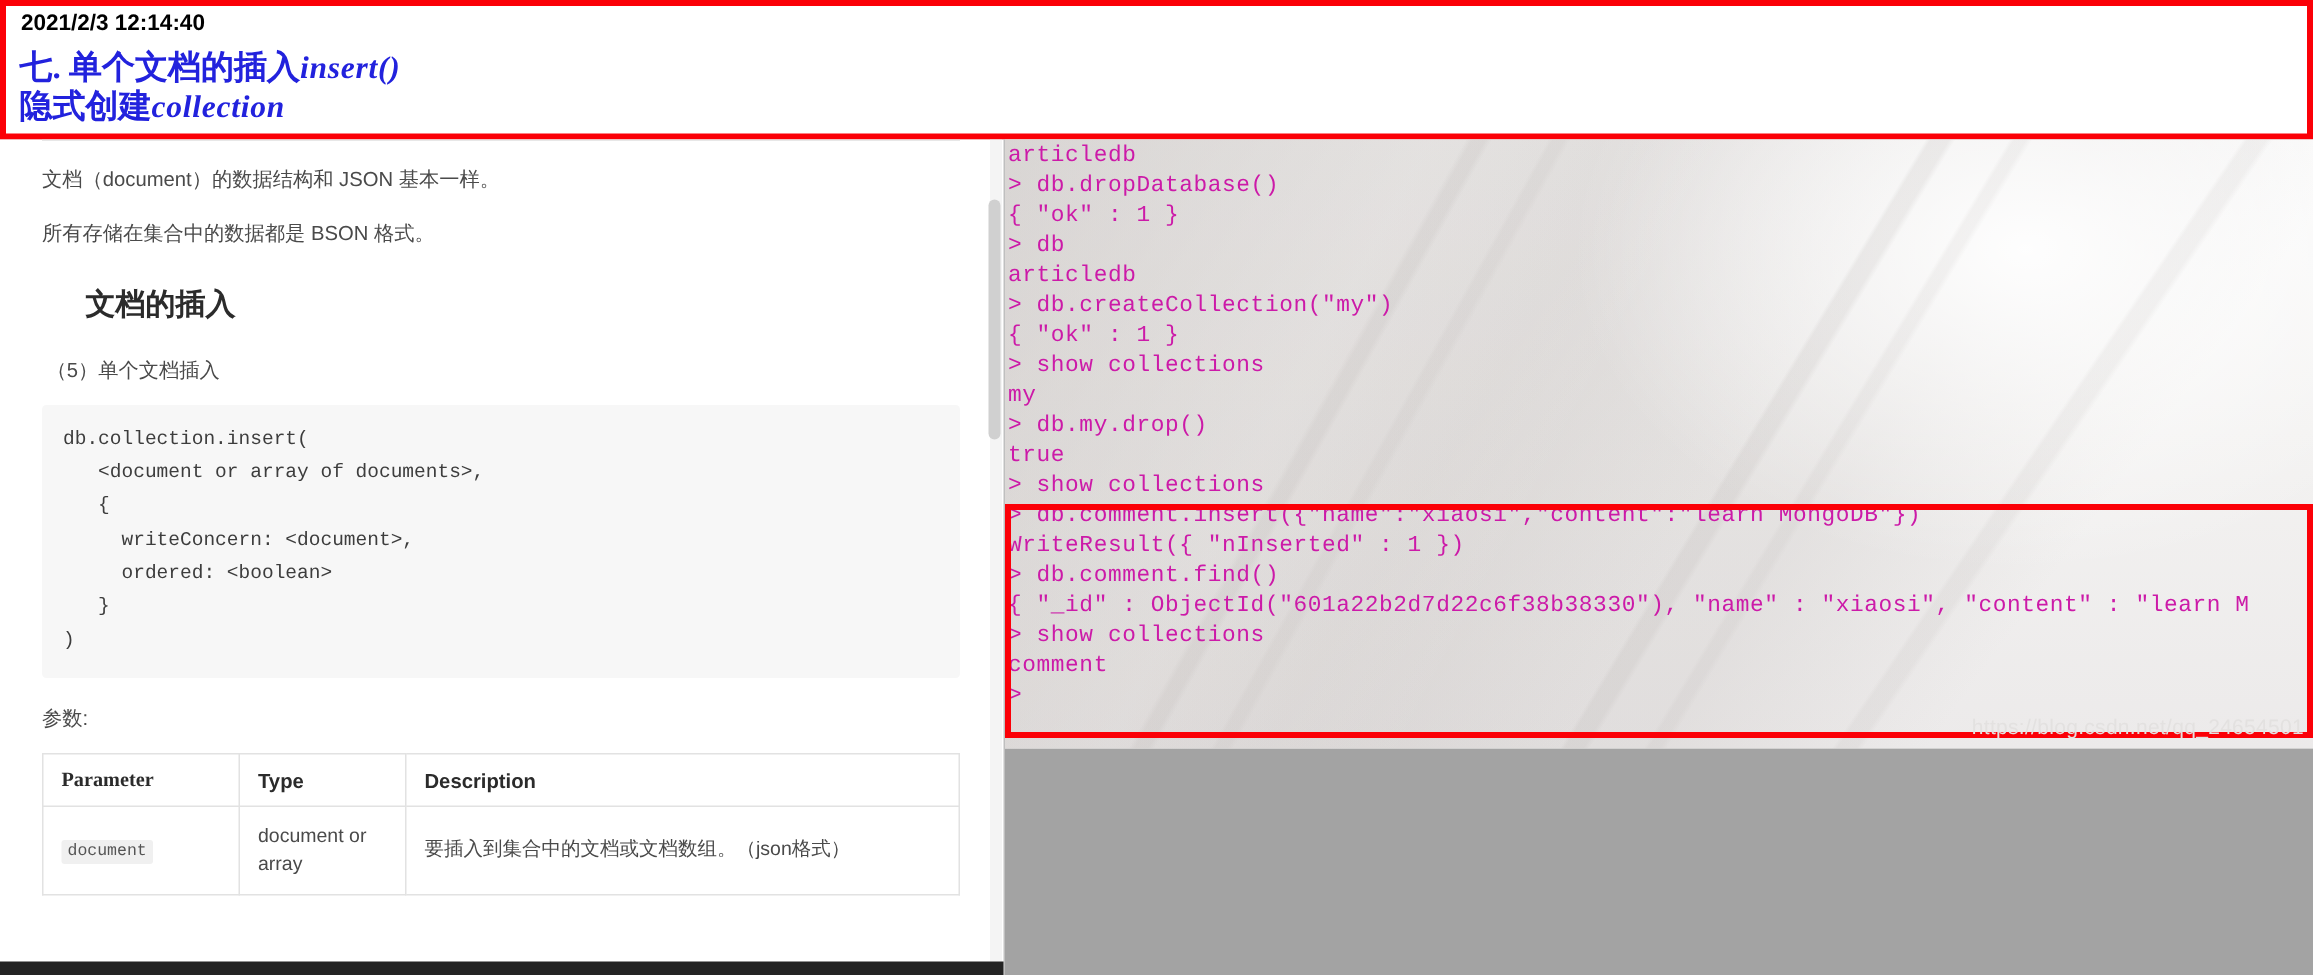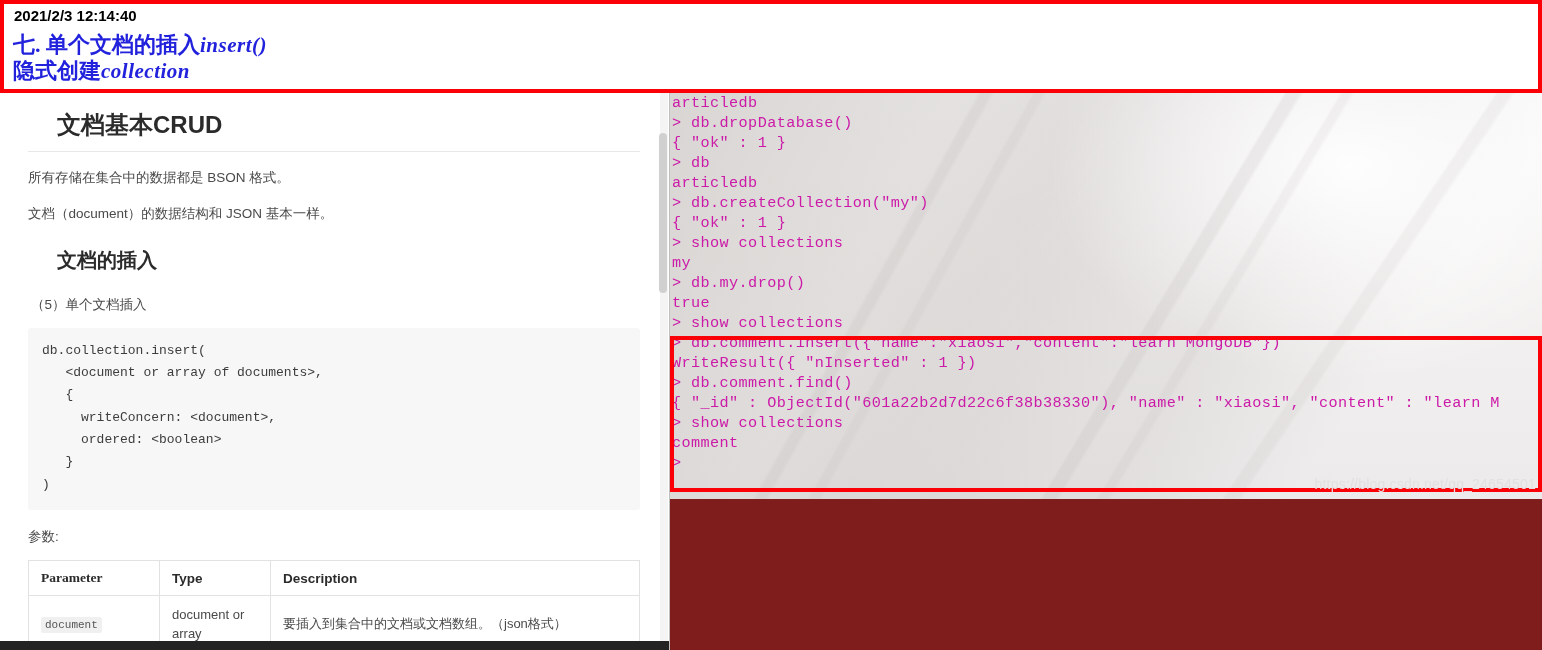--- a/index.html
+++ b/index.html
@@ -6,21 +6,21 @@
     margin: 0; padding: 0;
     width: 1542px; height: 650px;
     background: #ffffff;
     font-family: "Liberation Sans", sans-serif;
     overflow: hidden;
   }
   #root {
     position: relative;
     width: 1542px; height: 650px;
     overflow: hidden;
-    background: #7f1d1d;
+    background: #a3a3a3;
   }
 
   
   #header-note {
     position: absolute;
     left: 0; top: 0;
     width: 1542px; height: 93px;
     box-sizing: border-box;
     border: 4px solid #fb0007;
     background: #ffffff;
@@ -265,25 +265,24 @@
 
   <div id="header-note">
     <div id="header-timestamp">2021/2/3 12:14:40</div>
     <div class="hand-line" id="hand-line-2"><span>隐式创建</span><span class="hand-latin">collection</span></div>
     <div class="hand-line" id="hand-line-1"><span>七. 单个文档的插入</span><span class="hand-latin">insert()</span></div>
   </div>
 
   <div id="doc-panel">
     <div id="doc-inner">
 
-      <h1 class="doc-h1">文档基本CRUD</h1>
       <div class="doc-rule"></div>
 
+      <p class="doc-p">文档（document）的数据结构和 JSON 基本一样。</p>
       <p class="doc-p">所有存储在集合中的数据都是 BSON 格式。</p>
-      <p class="doc-p">文档（document）的数据结构和 JSON 基本一样。</p>
 
       <h2 class="doc-h2">文档的插入</h2>
 
       <p class="doc-p-indent">（5）单个文档插入</p>
 
       <pre id="doc-code-block">db.collection.insert(
    &lt;document or array of documents&gt;,
    {
      writeConcern: &lt;document&gt;,
      ordered: &lt;boolean&gt;

